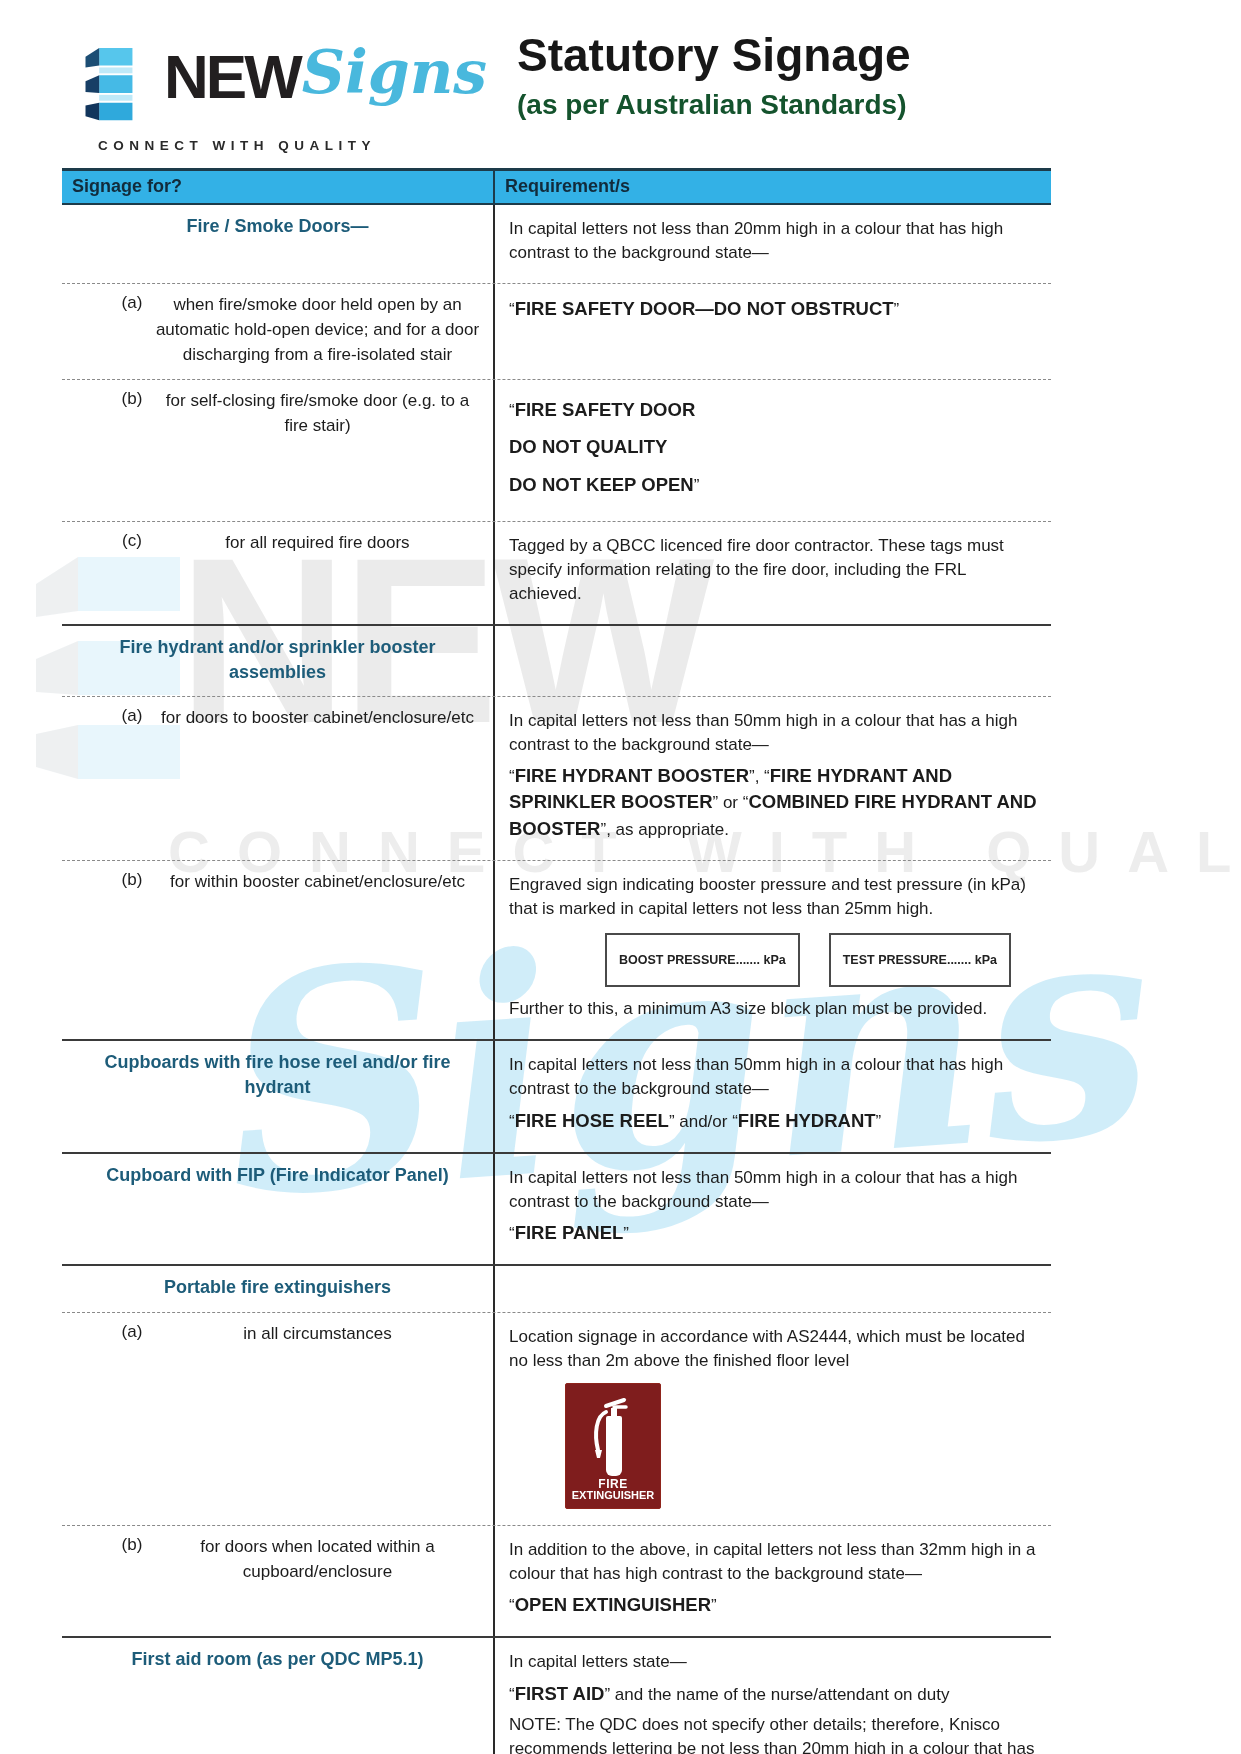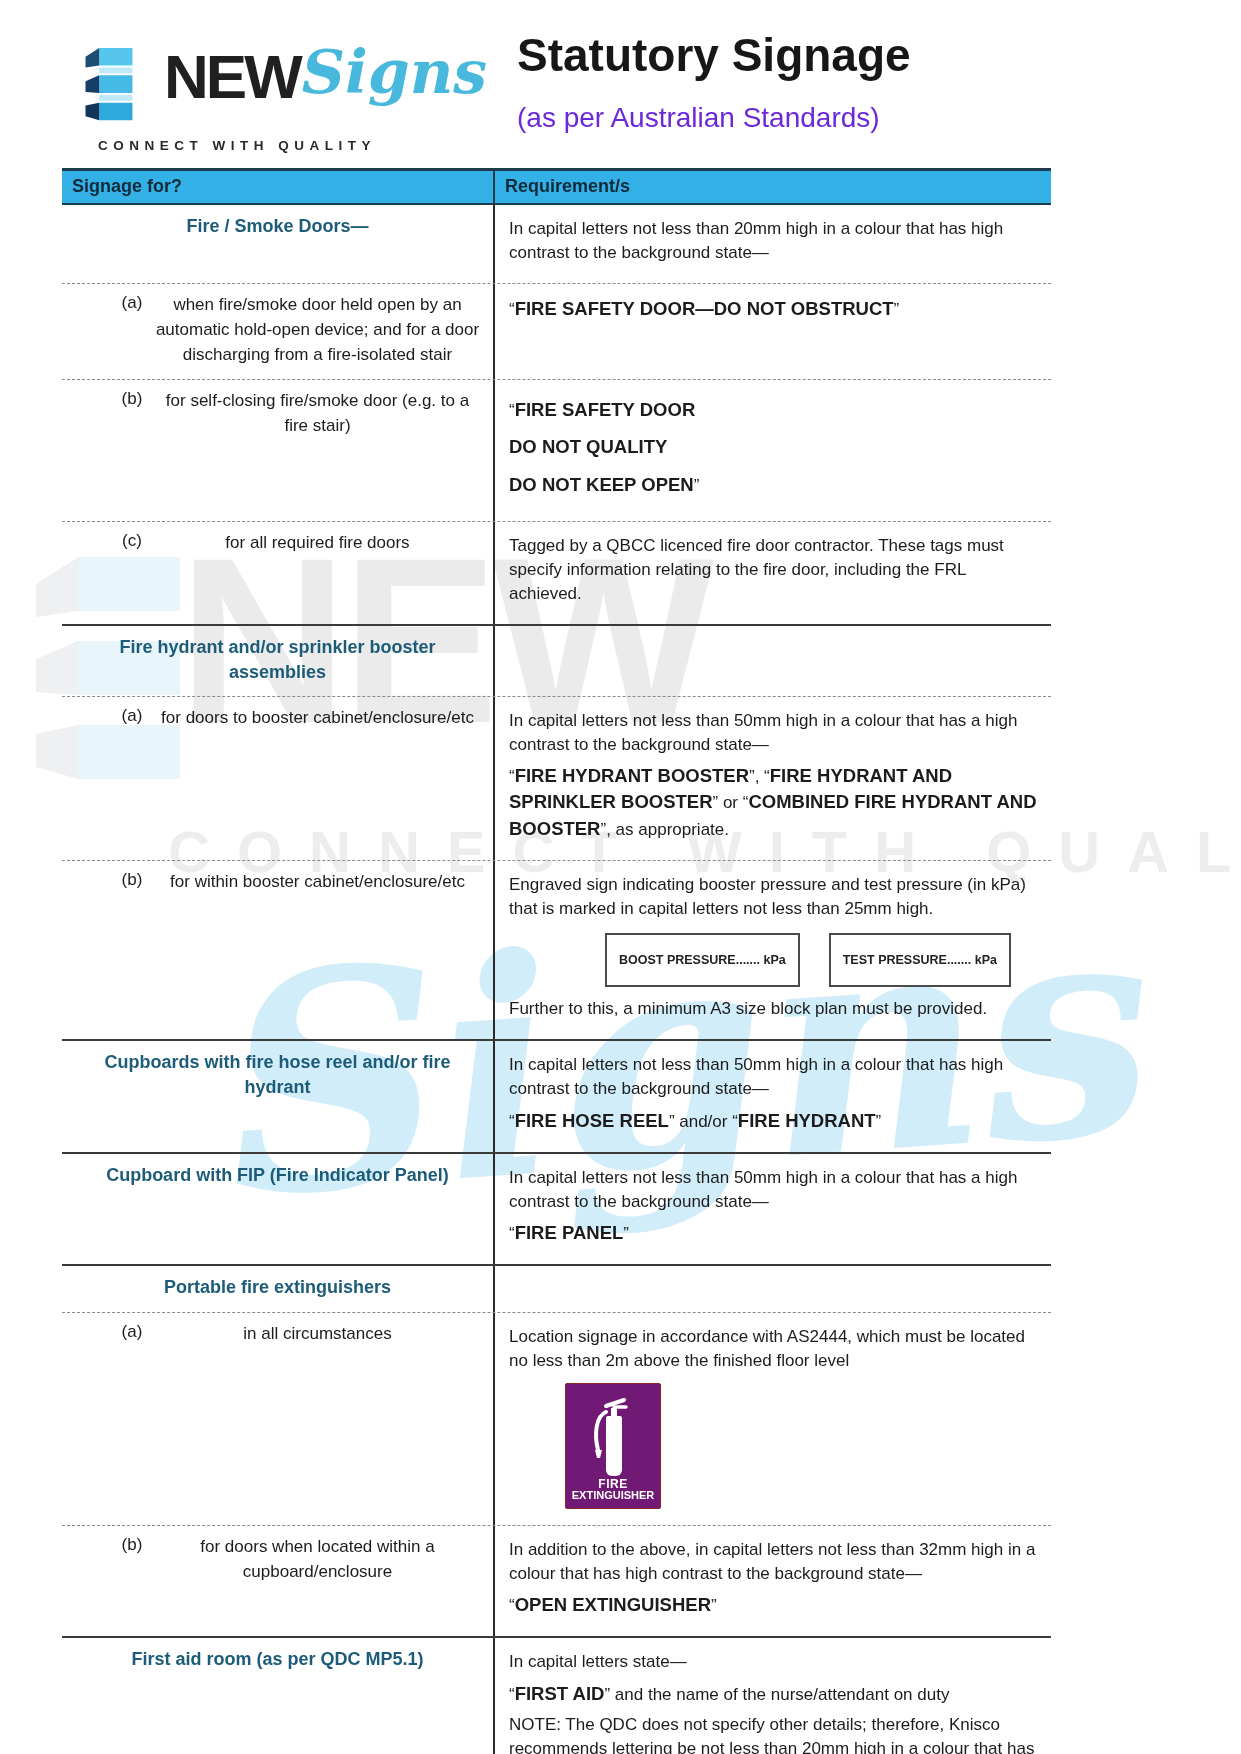--- a/index.html
+++ b/index.html
@@ -44,21 +44,21 @@
   .logo-script {
     font-family:"DejaVu Serif", serif; font-style:italic; font-weight:700;
     font-size:60px; color:#49b8dd; line-height:1; margin-left:2px;
   }
   .logo-tagline {
     font-size:13.5px; font-weight:700; letter-spacing:5.5px; color:#2a2a2a;
     margin-top:6px; margin-left:40px; white-space:nowrap;
   }
   .title-block { position:absolute; left:517px; top:29px; }
   .doc-title { font-size:46px; font-weight:700; color:#171717; line-height:1.15; }
-  .doc-subtitle { font-size:28px; font-weight:400; color:#6d28d9; margin-top:20px; }
+  .doc-subtitle { font-size:28px; font-weight:700; color:#14532d; margin-top:7px; }
 
   
   .tbl {
     position:relative; z-index:1;
     margin-left:62px; width:989px; margin-top:8px;
     border-bottom:2px solid #3a3a3a;
   }
   .tbl-head {
     display:grid; grid-template-columns:431px 558px;
     background:#33b1e6;
@@ -90,21 +90,21 @@
 
   .boxes { display:flex; gap:29px; margin:12px 0 10px 96px; }
   .pbox {
     border:2px solid #4a4a4a; background:rgba(255,255,255,0.55);
     min-width:182px; height:54px;
     display:flex; align-items:center; justify-content:center;
     font-size:12.5px; font-weight:700; color:#222; padding:0 12px;
   }
 
   .ext-sign {
-    width:96px; height:126px; background:#701a75;
+    width:96px; height:126px; background:#7f1d1d;
     border:1px solid #8f241c; border-radius:2px;
     margin:10px 0 4px 56px;
     display:flex; flex-direction:column; align-items:center; justify-content:flex-end;
     padding-bottom:6px;
   }
   .ext-sign svg { margin-bottom:2px; }
   .ext-label { text-align:center; color:#ffffff; font-weight:700; line-height:1.05; }
   .ext-label .l1 { font-size:12px; letter-spacing:0.5px; }
   .ext-label .l2 { font-size:11px; letter-spacing:0; }
 </style>

